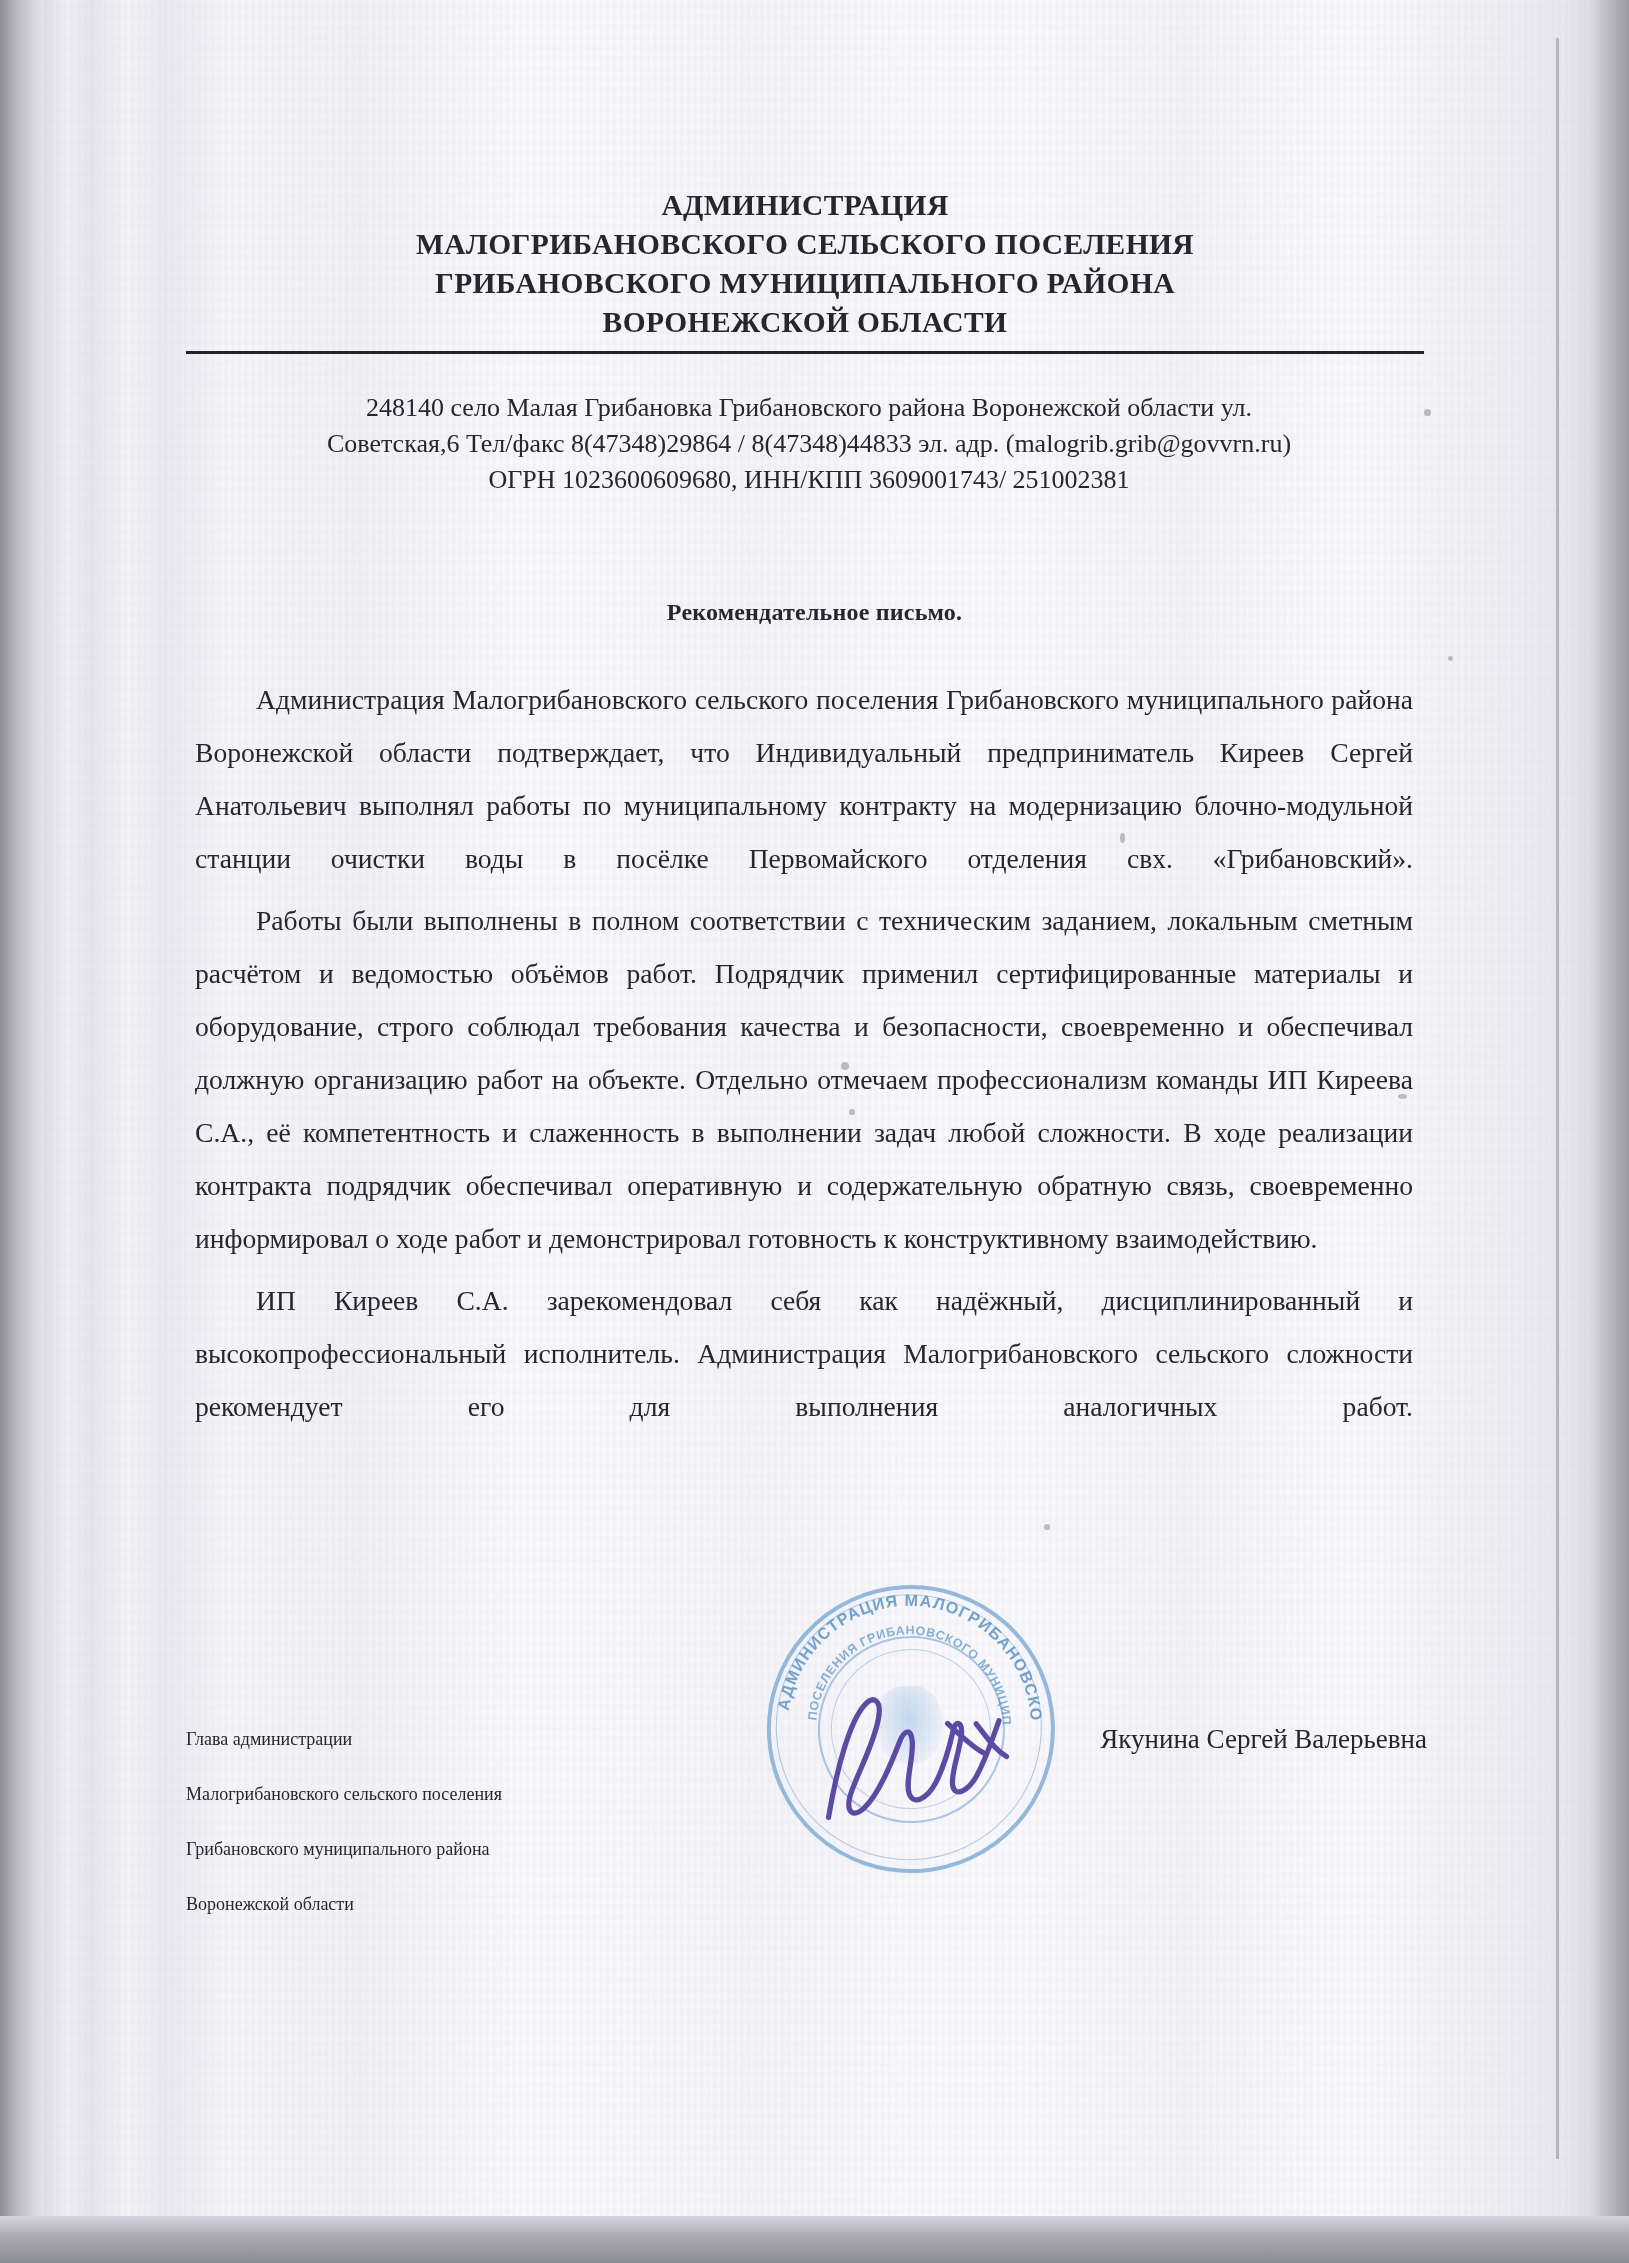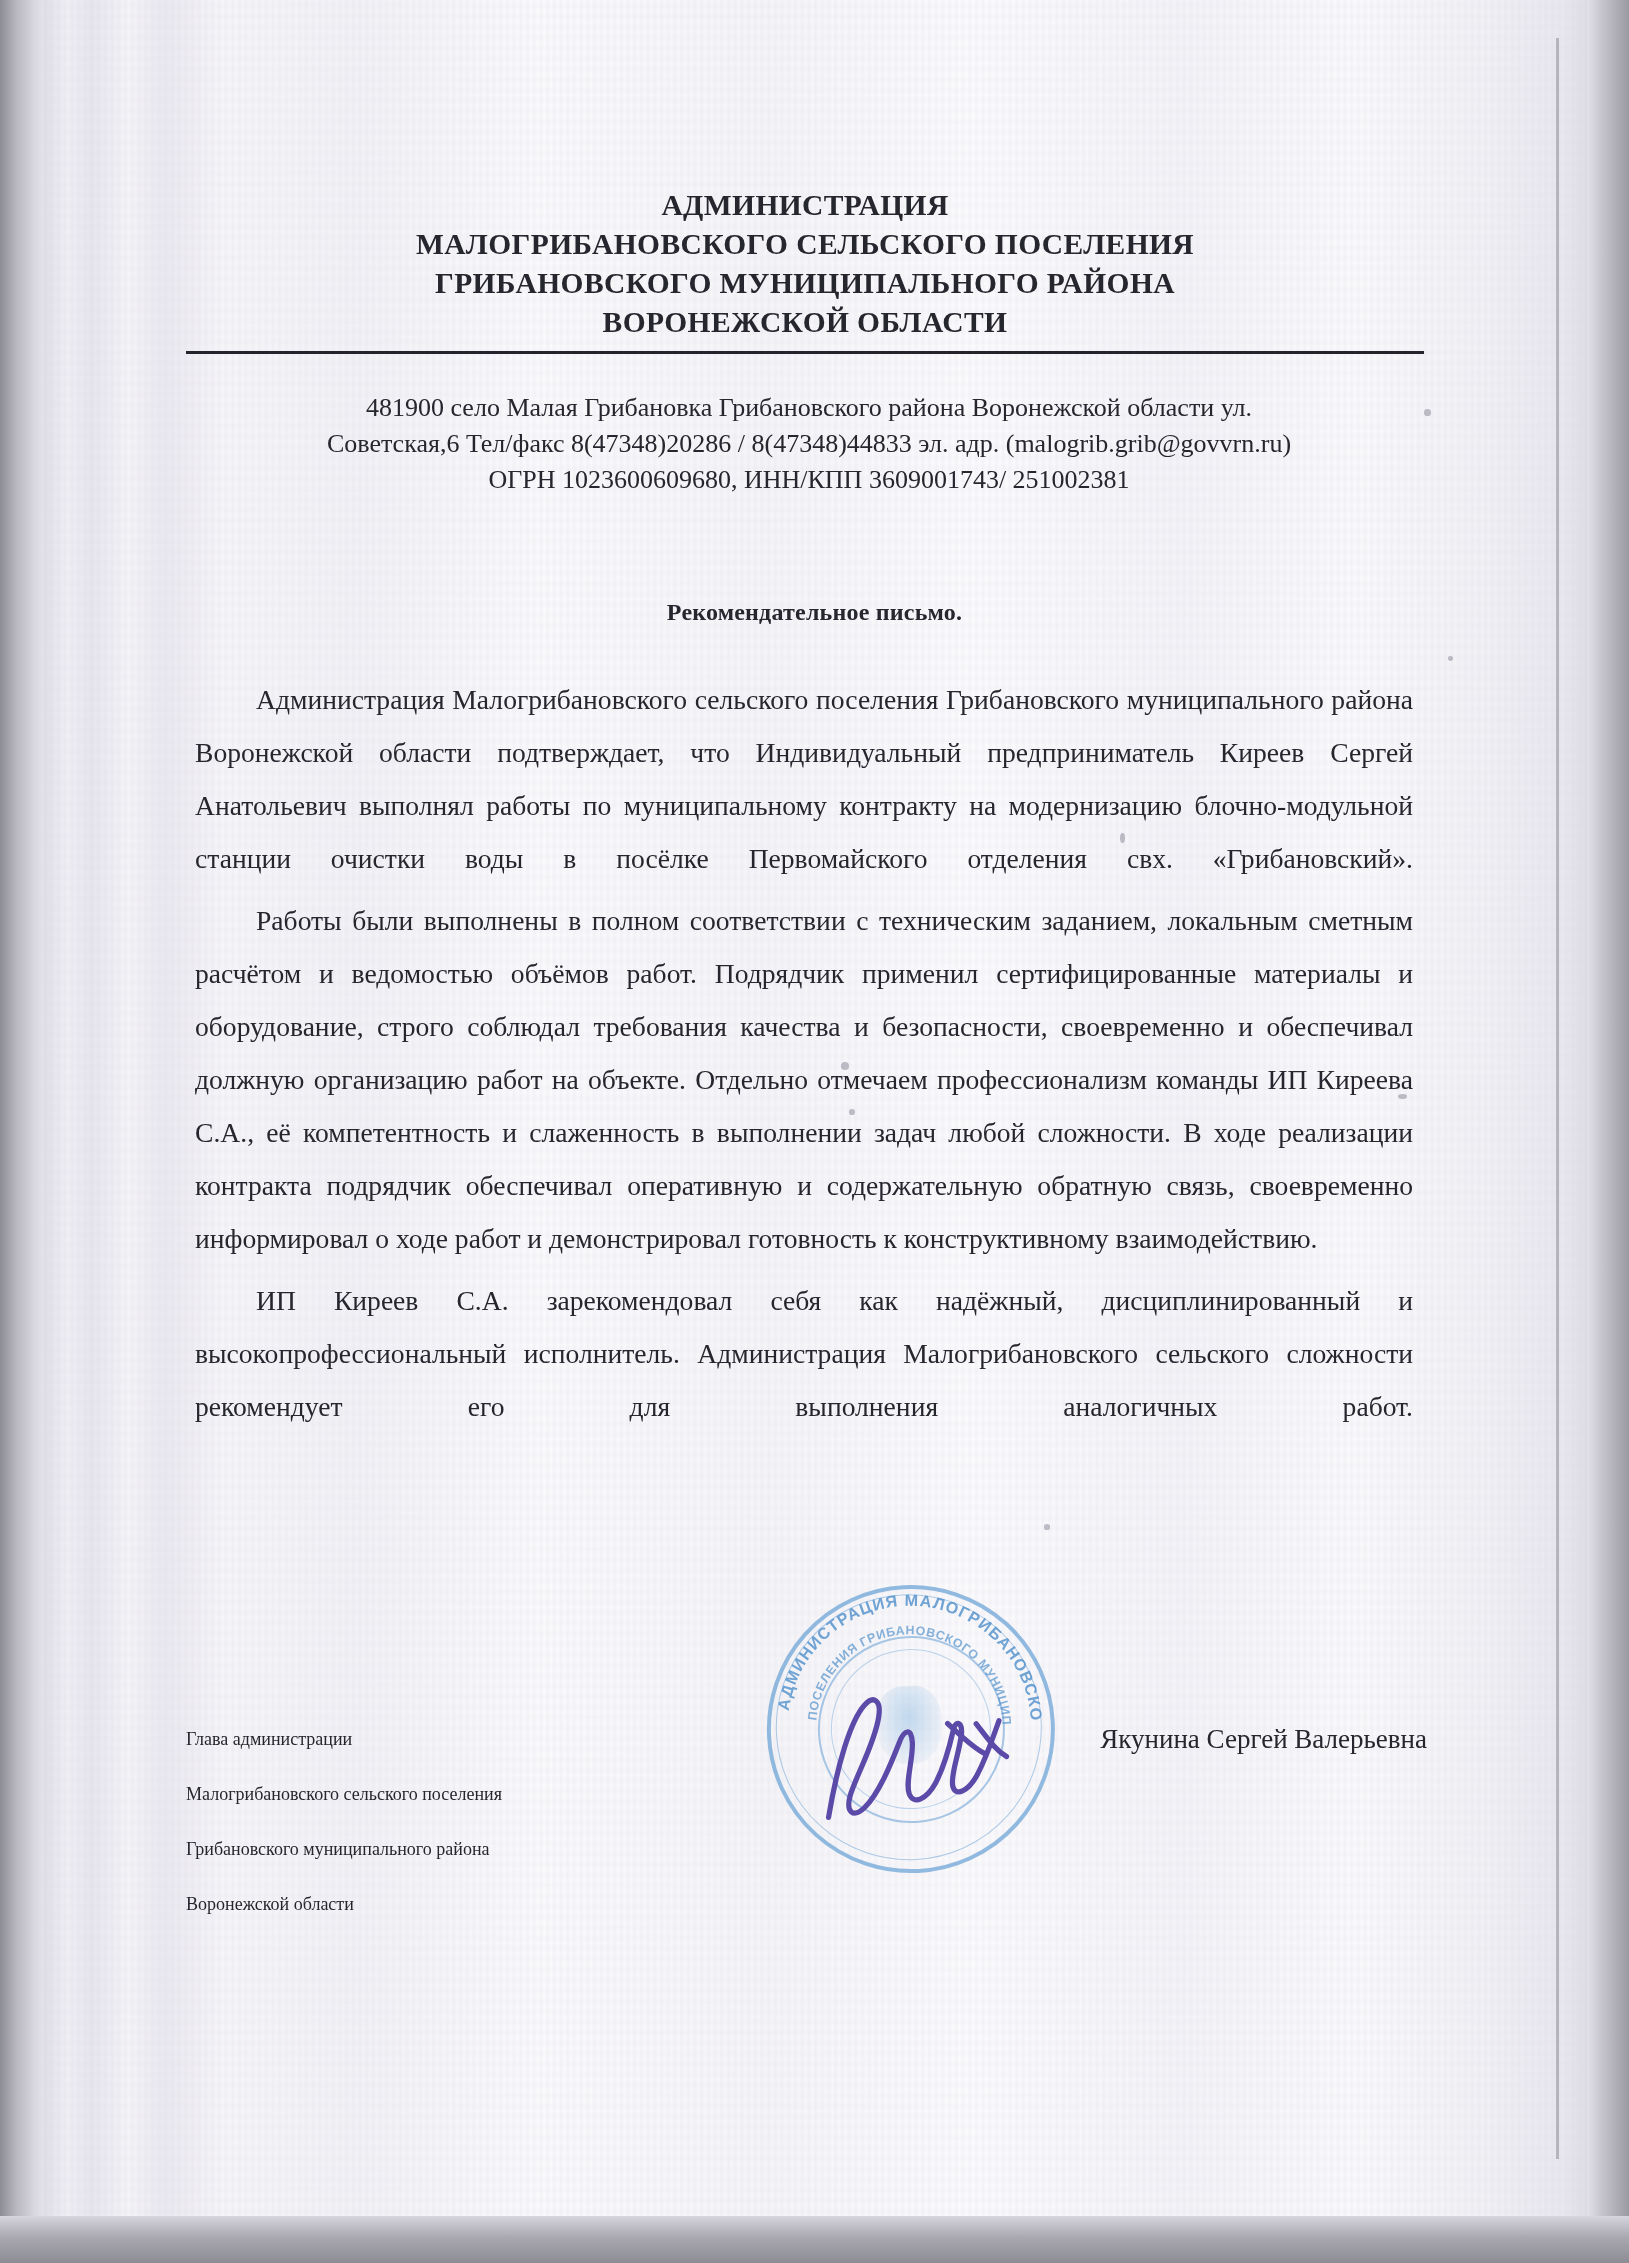--- a/index.html
+++ b/index.html
@@ -232,22 +232,22 @@
 
     <div class="letterhead">
       <div class="lh-line">АДМИНИСТРАЦИЯ</div>
       <div class="lh-line">МАЛОГРИБАНОВСКОГО СЕЛЬСКОГО ПОСЕЛЕНИЯ</div>
       <div class="lh-line">ГРИБАНОВСКОГО МУНИЦИПАЛЬНОГО РАЙОНА</div>
       <div class="lh-line">ВОРОНЕЖСКОЙ ОБЛАСТИ</div>
       <div class="lh-rule"></div>
     </div>
 
     <div class="contacts">
-      <div>481900  село  Малая Грибановка Грибановского района Воронежской области ул.</div>
-      <div>Советская,6 Тел/факс 8(47348)20286 / 8(47348)44833  эл. адр. (malogrib.grib@govvrn.ru)</div>
+      <div>248140  село  Малая Грибановка Грибановского района Воронежской области ул.</div>
+      <div>Советская,6 Тел/факс 8(47348)29864 / 8(47348)44833  эл. адр. (malogrib.grib@govvrn.ru)</div>
       <div>ОГРН 1023600609680, ИНН/КПП 3609001743/ 251002381</div>
     </div>
 
     <div class="doc-title">Рекомендательное письмо.</div>
 
     <div class="body-text">
       <p class="para para-spread">Администрация Малогрибановского сельского поселения Грибановского муниципального района Воронежской области подтверждает, что Индивидуальный предприниматель Киреев Сергей Анатольевич выполнял работы по муниципальному контракту на модернизацию блочно-модульной станции очистки воды в посёлке Первомайского отделения свх. «Грибановский».</p>
       <p class="para">Работы были выполнены в полном соответствии с техническим заданием, локальным сметным расчётом и ведомостью объёмов работ. Подрядчик применил сертифицированные материалы и оборудование, строго соблюдал требования качества и безопасности, своевременно и обеспечивал должную организацию работ на объекте. Отдельно отмечаем профессионализм команды ИП Киреева С.А., её компетентность и слаженность в выполнении задач любой сложности. В ходе реализации контракта подрядчик обеспечивал оперативную и содержательную обратную связь, своевременно информировал о ходе работ и демонстрировал готовность к конструктивному взаимодействию.</p>
       <p class="para para-spread">ИП Киреев С.А. зарекомендовал себя как надёжный, дисциплинированный и высокопрофессиональный исполнитель. Администрация Малогрибановского сельского сложности рекомендует его для выполнения аналогичных работ.</p>
     </div>

